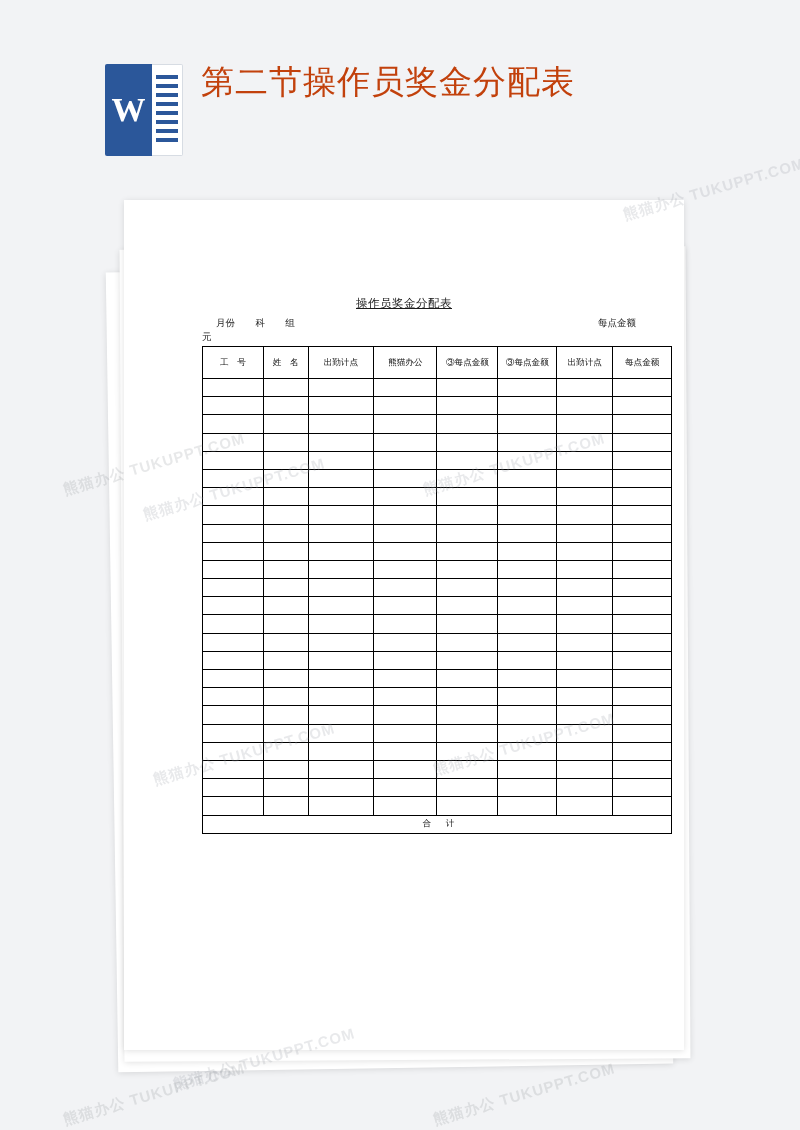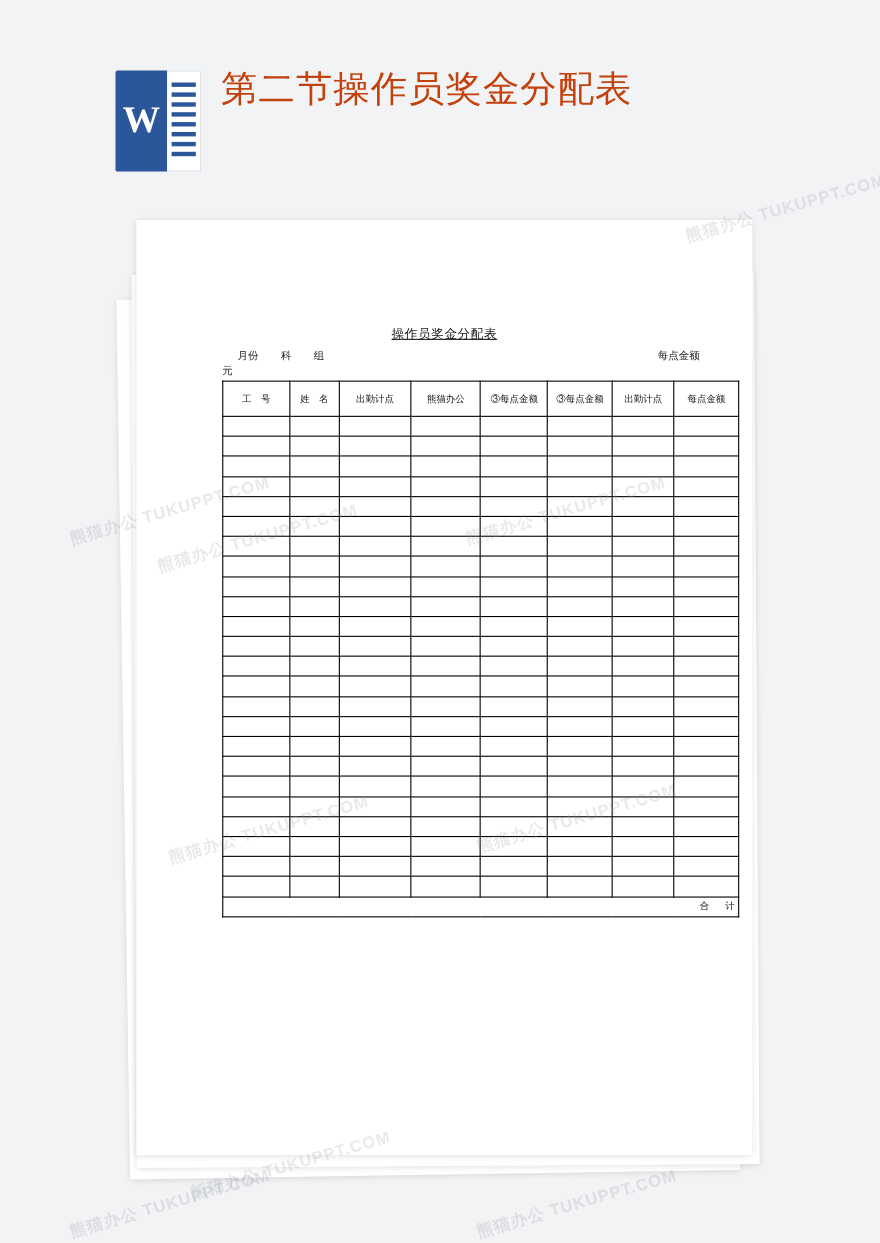--- a/index.html
+++ b/index.html
@@ -163,21 +163,21 @@
     color: #111;
   }
   table.grid thead th {
     height: 31px;
     line-height: 11px;
     font-size: 8.6px;
   }
   table.grid tbody td { height: 17.2px; }
   table.grid tfoot td {
     height: 17px;
-    text-align: right;
+    text-align: center;
     padding-left: 6px;
     letter-spacing: 3px;
   }
   .notes {
     position: absolute;
     left: 82px;
     top: 620px;
     width: 420px;
     font-size: 8.6px;
     line-height: 19px;

